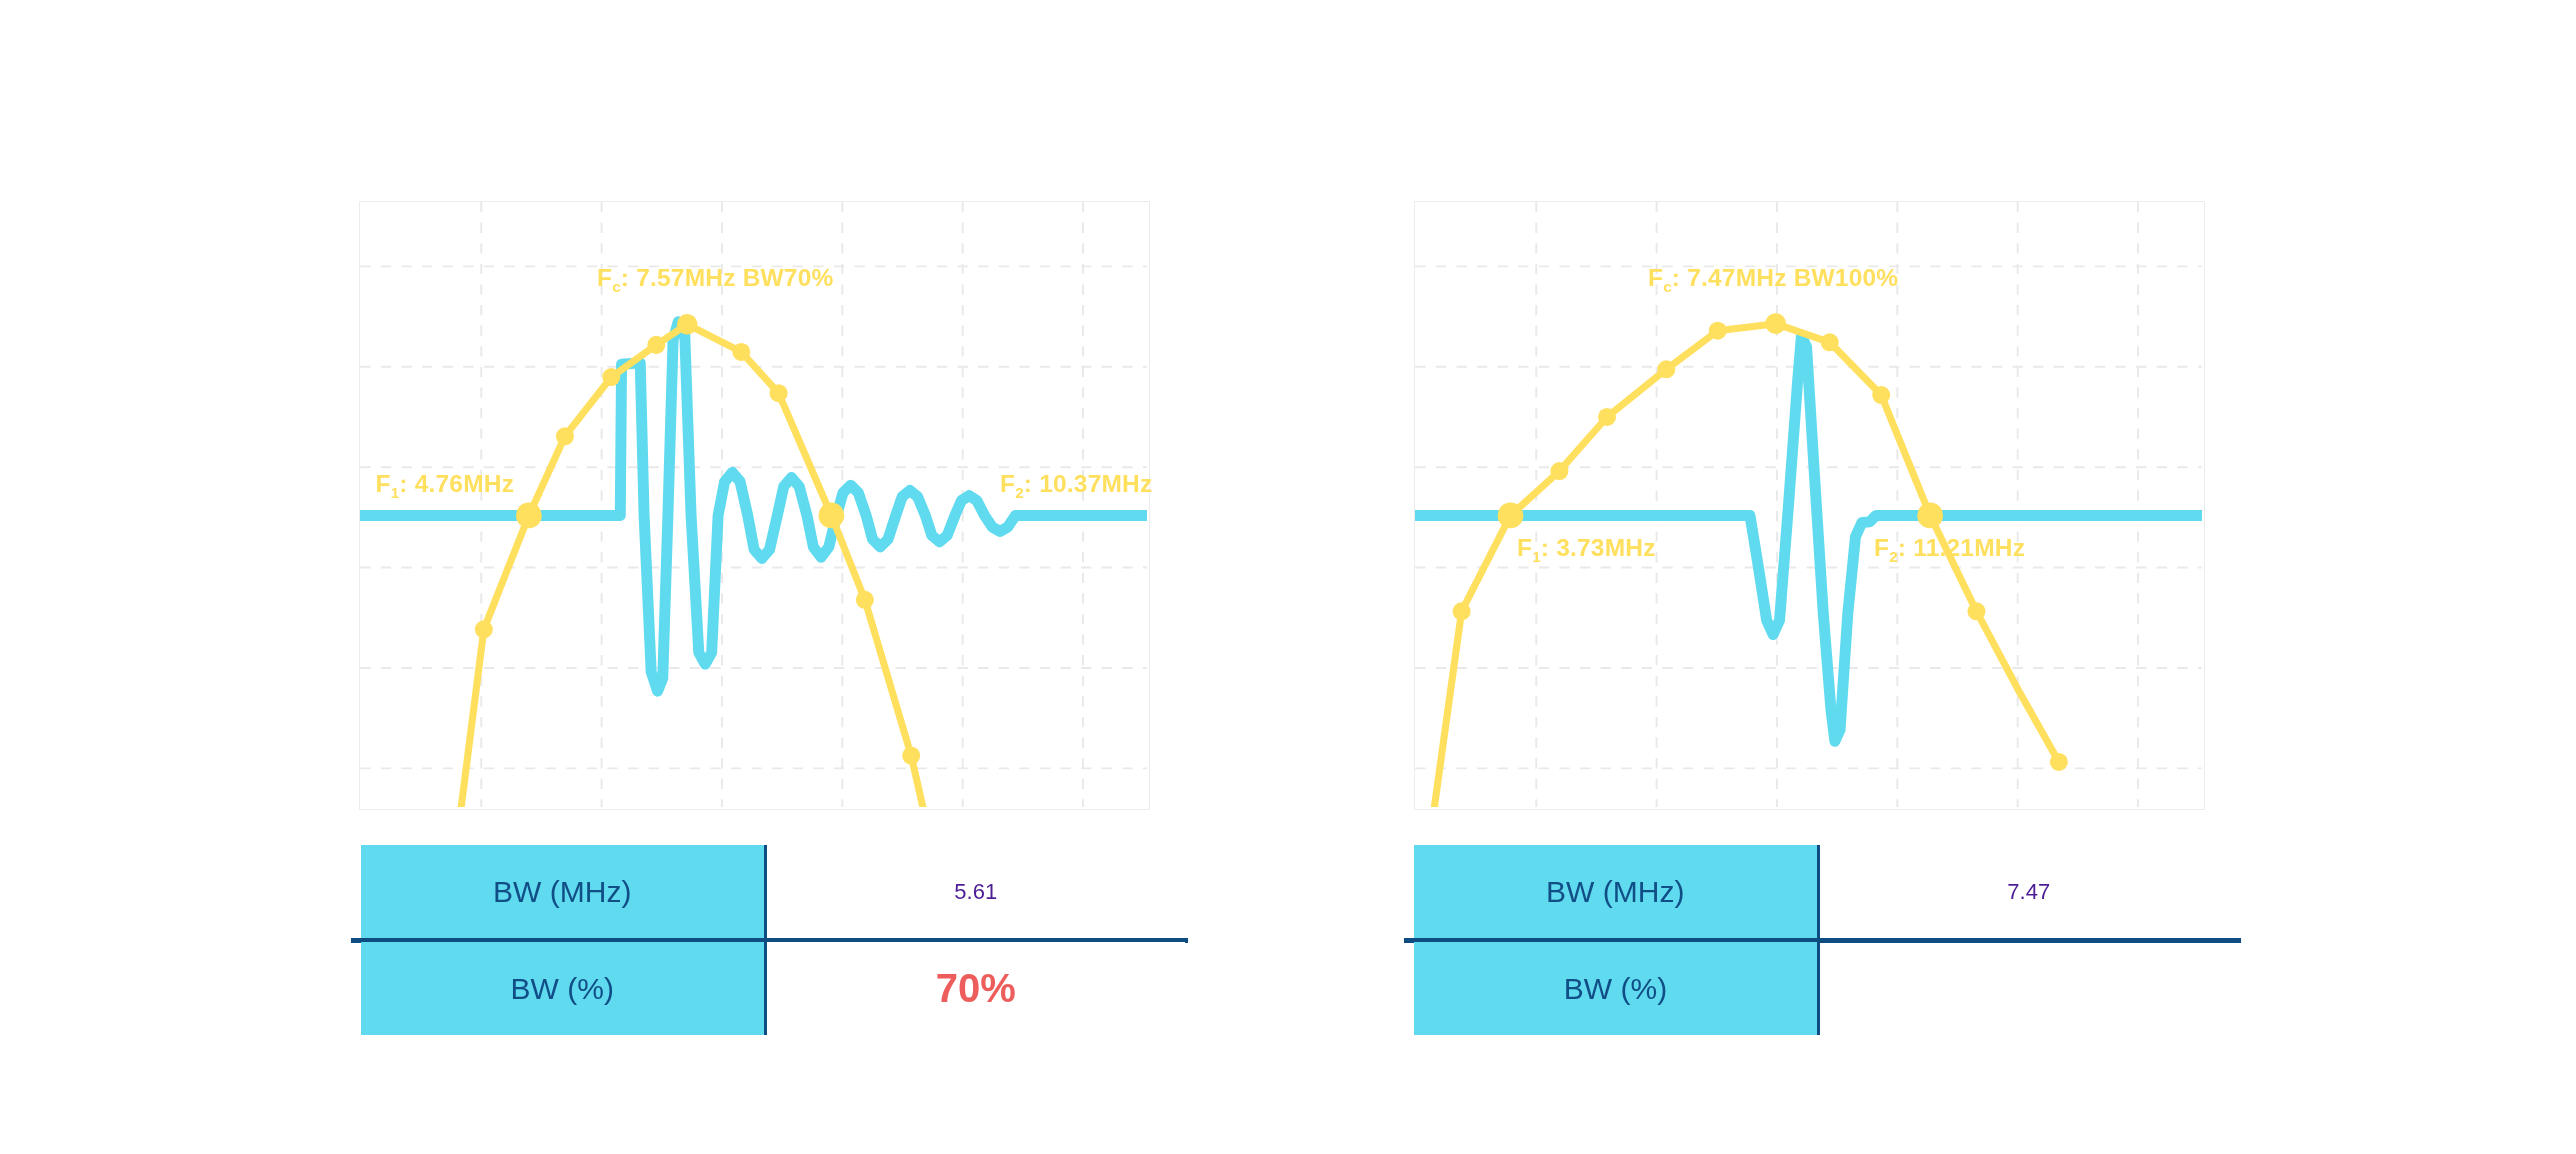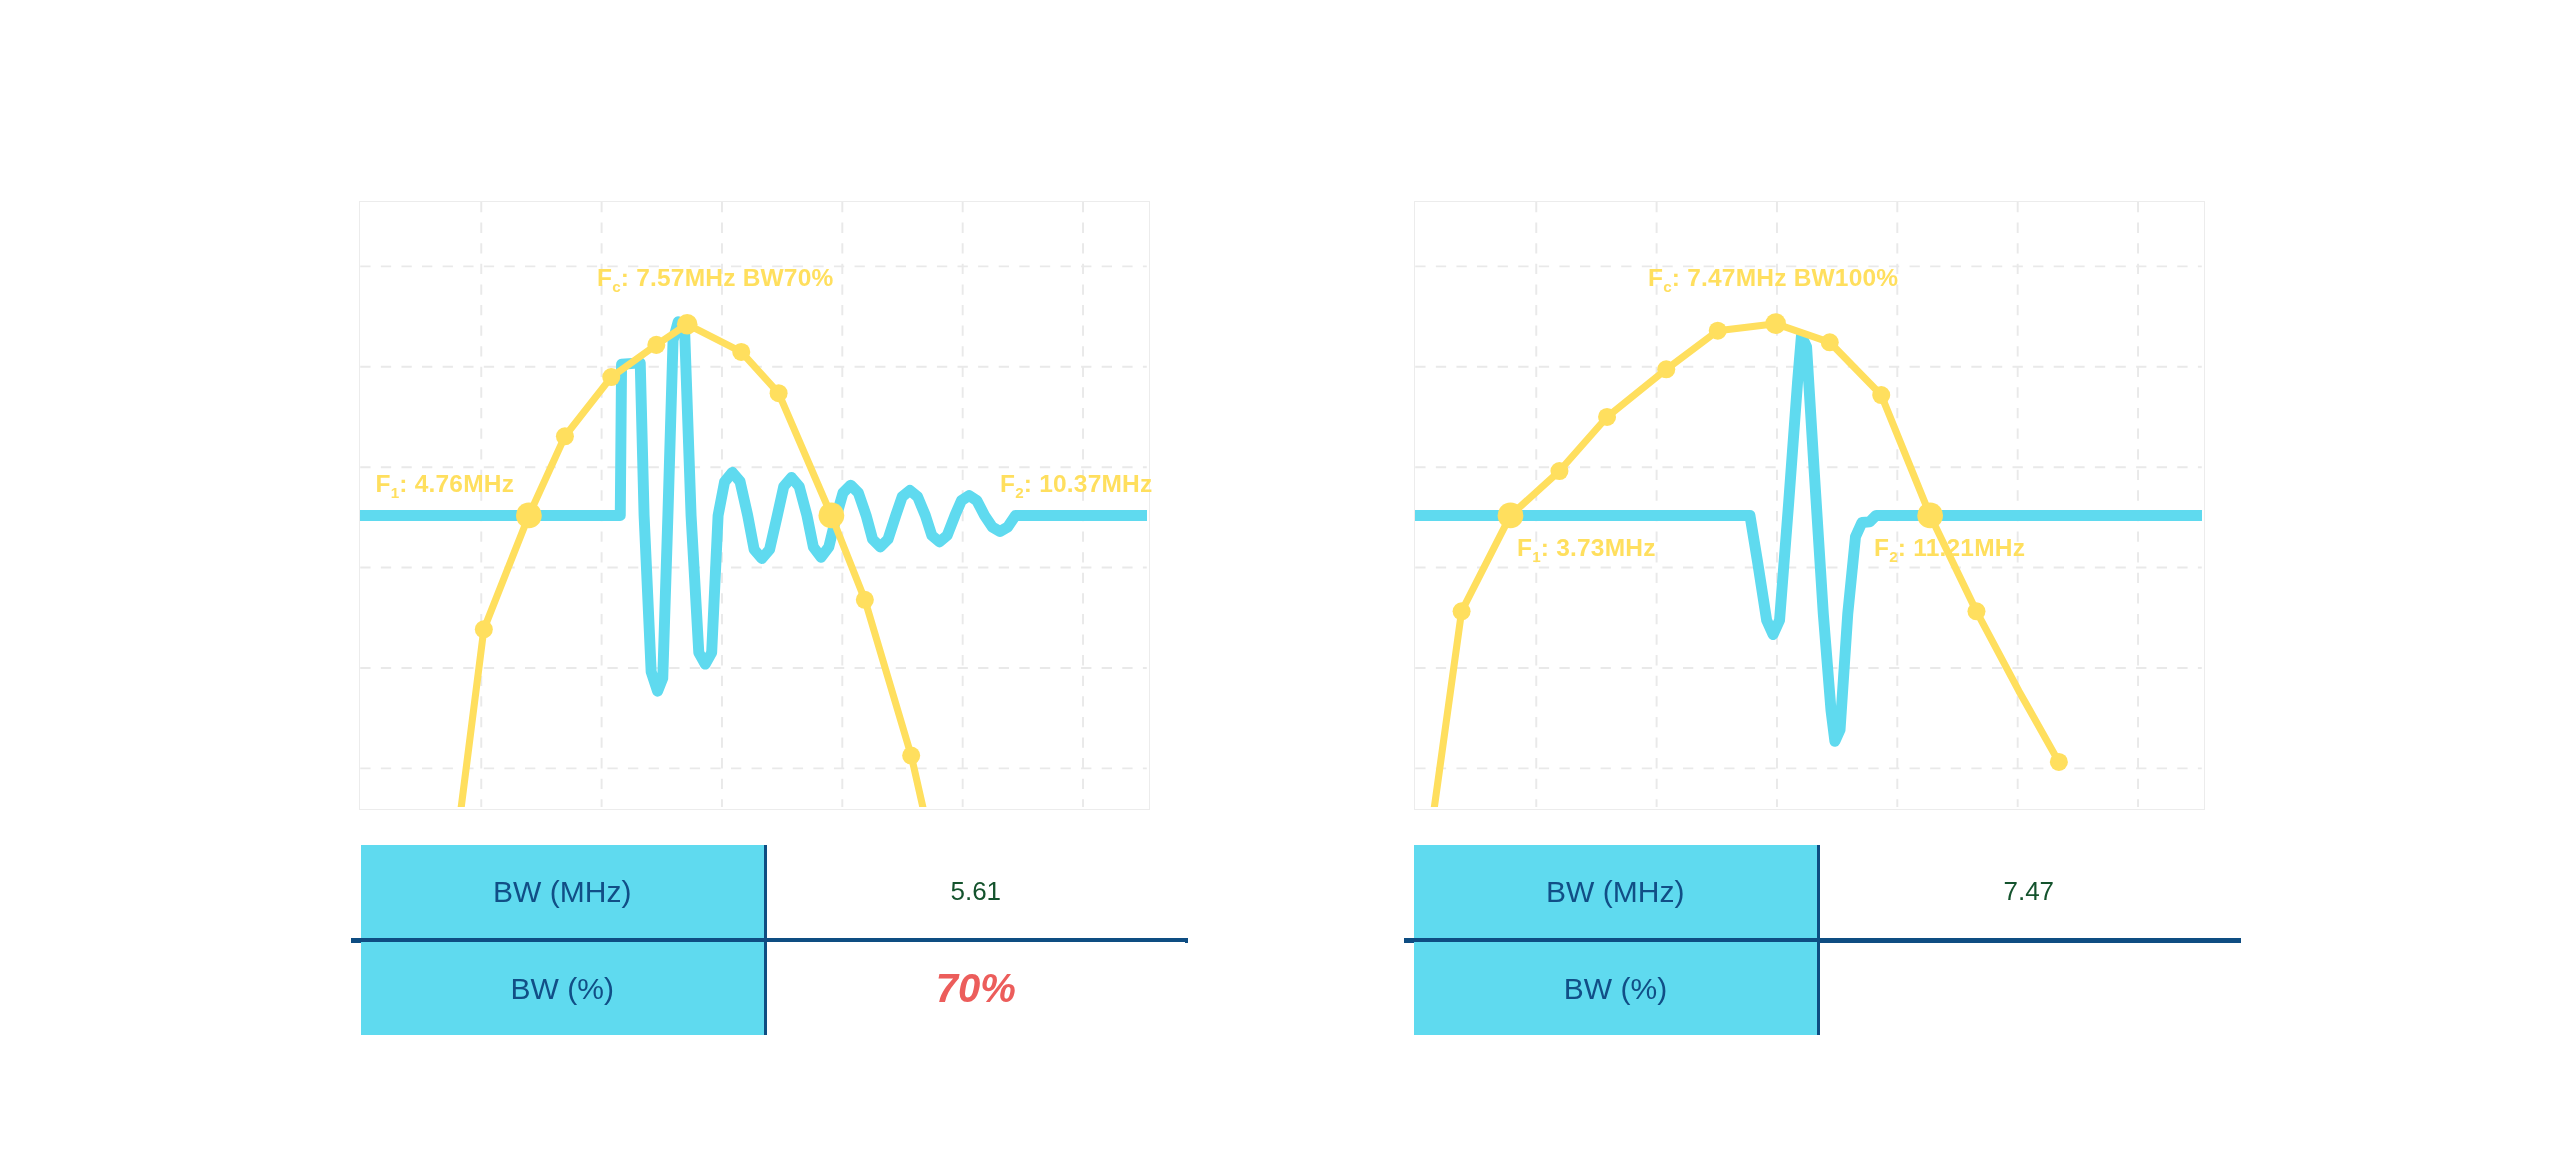--- a/index.html
+++ b/index.html
@@ -53,22 +53,22 @@
     font-weight: 400;
     display: flex; align-items: center; justify-content: center;
     box-sizing: border-box;
     border-right: 3.2px solid #0E4D82;
   }
   .bw-val-cell {
     background: #ffffff;
     display: flex; align-items: center; justify-content: center;
     box-sizing: border-box;
   }
-  .bw-val-num { color: #14532d; font-size: 26px; font-weight: 400; }
-  .bw-val-pct { color: #EC5D5B; font-size: 40px; font-weight: 700; font-style: italic; }
+  .bw-val-num { color: #4c1d95; font-size: 22px; font-weight: 400; }
+  .bw-val-pct { color: #EC5D5B; font-size: 40px; font-weight: 700; }
   .bw-divider {
     position: absolute;
     height: 4.5px;
     background: #0E4D82;
   }
   .bw-topline {
     position: absolute;
     height: 1.3px;
     background: #EAF6FB;
   }

